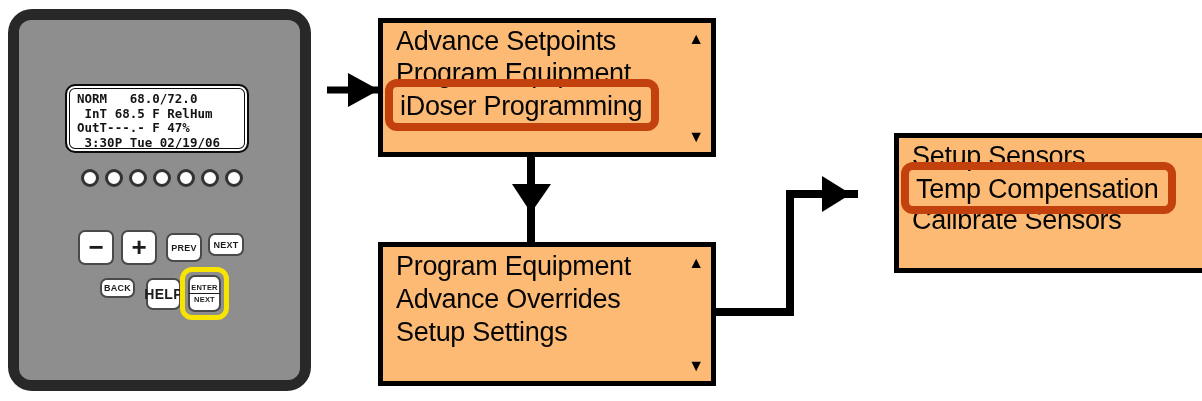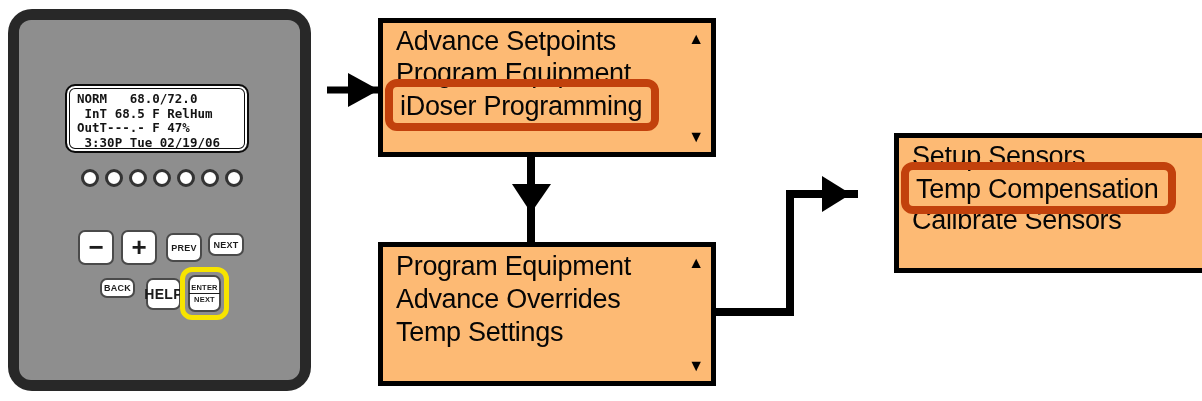--- a/index.html
+++ b/index.html
@@ -154,21 +154,21 @@
   </div>
 
   <div class="menu menu-2">
     <div class="mrow">
         <span class="mitem">Program Equipment</span>
       </div>
     <div class="mrow">
         <span class="mitem">Advance Overrides</span>
       </div>
     <div class="mrow">
-        <span class="mitem">Temp Settings</span>
+        <span class="mitem">Setup Settings</span>
       </div>
     <span class="sarr sarr-up">▲</span>
     <span class="sarr sarr-down">▼</span>
   </div>
 
   <div class="menu menu-3">
     <div class="mrow">
         <span class="mitem">Setup Sensors</span>
       </div>
     <div class="mrow">

